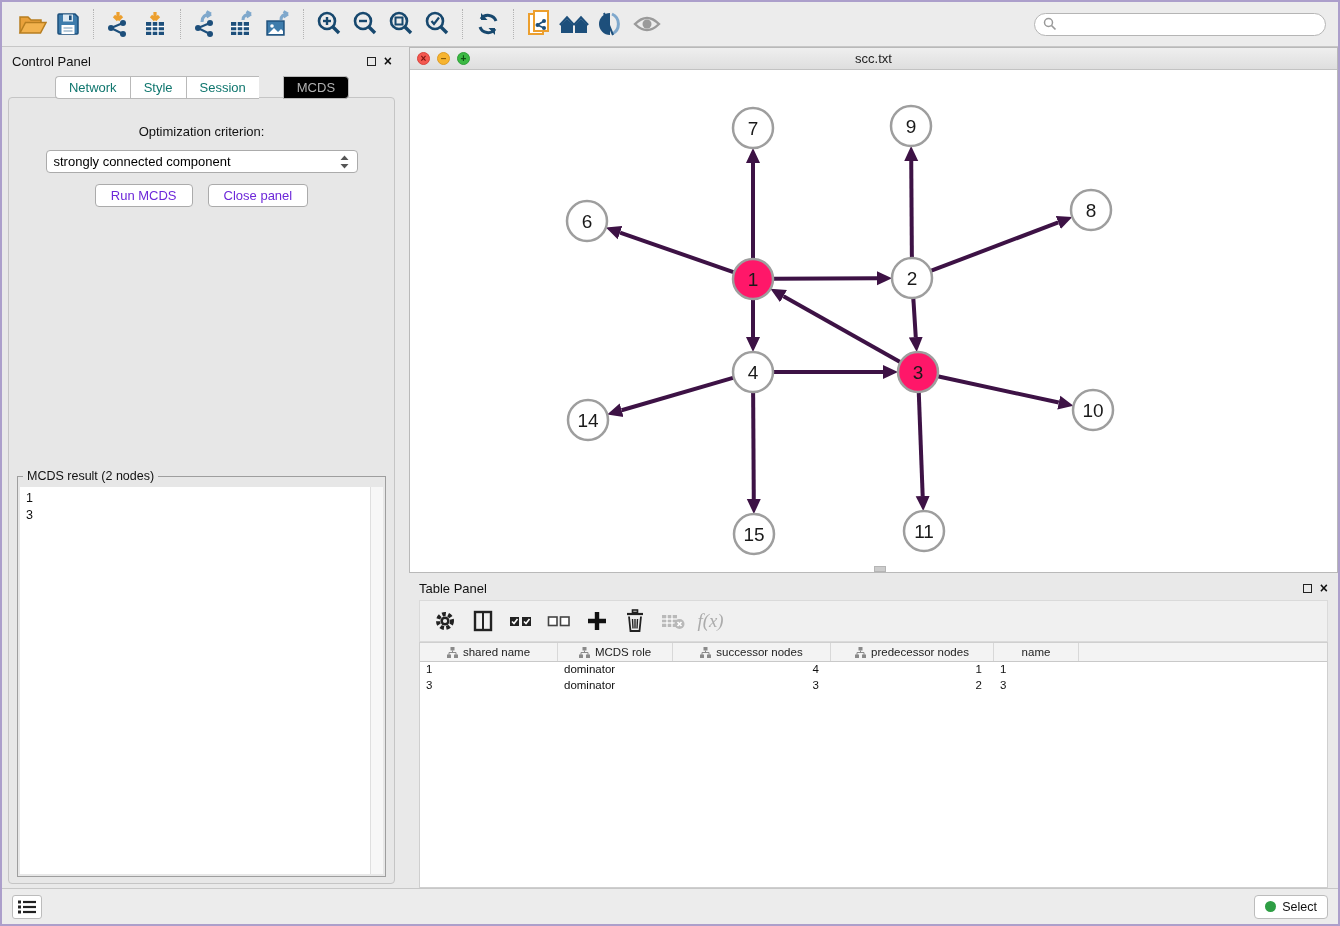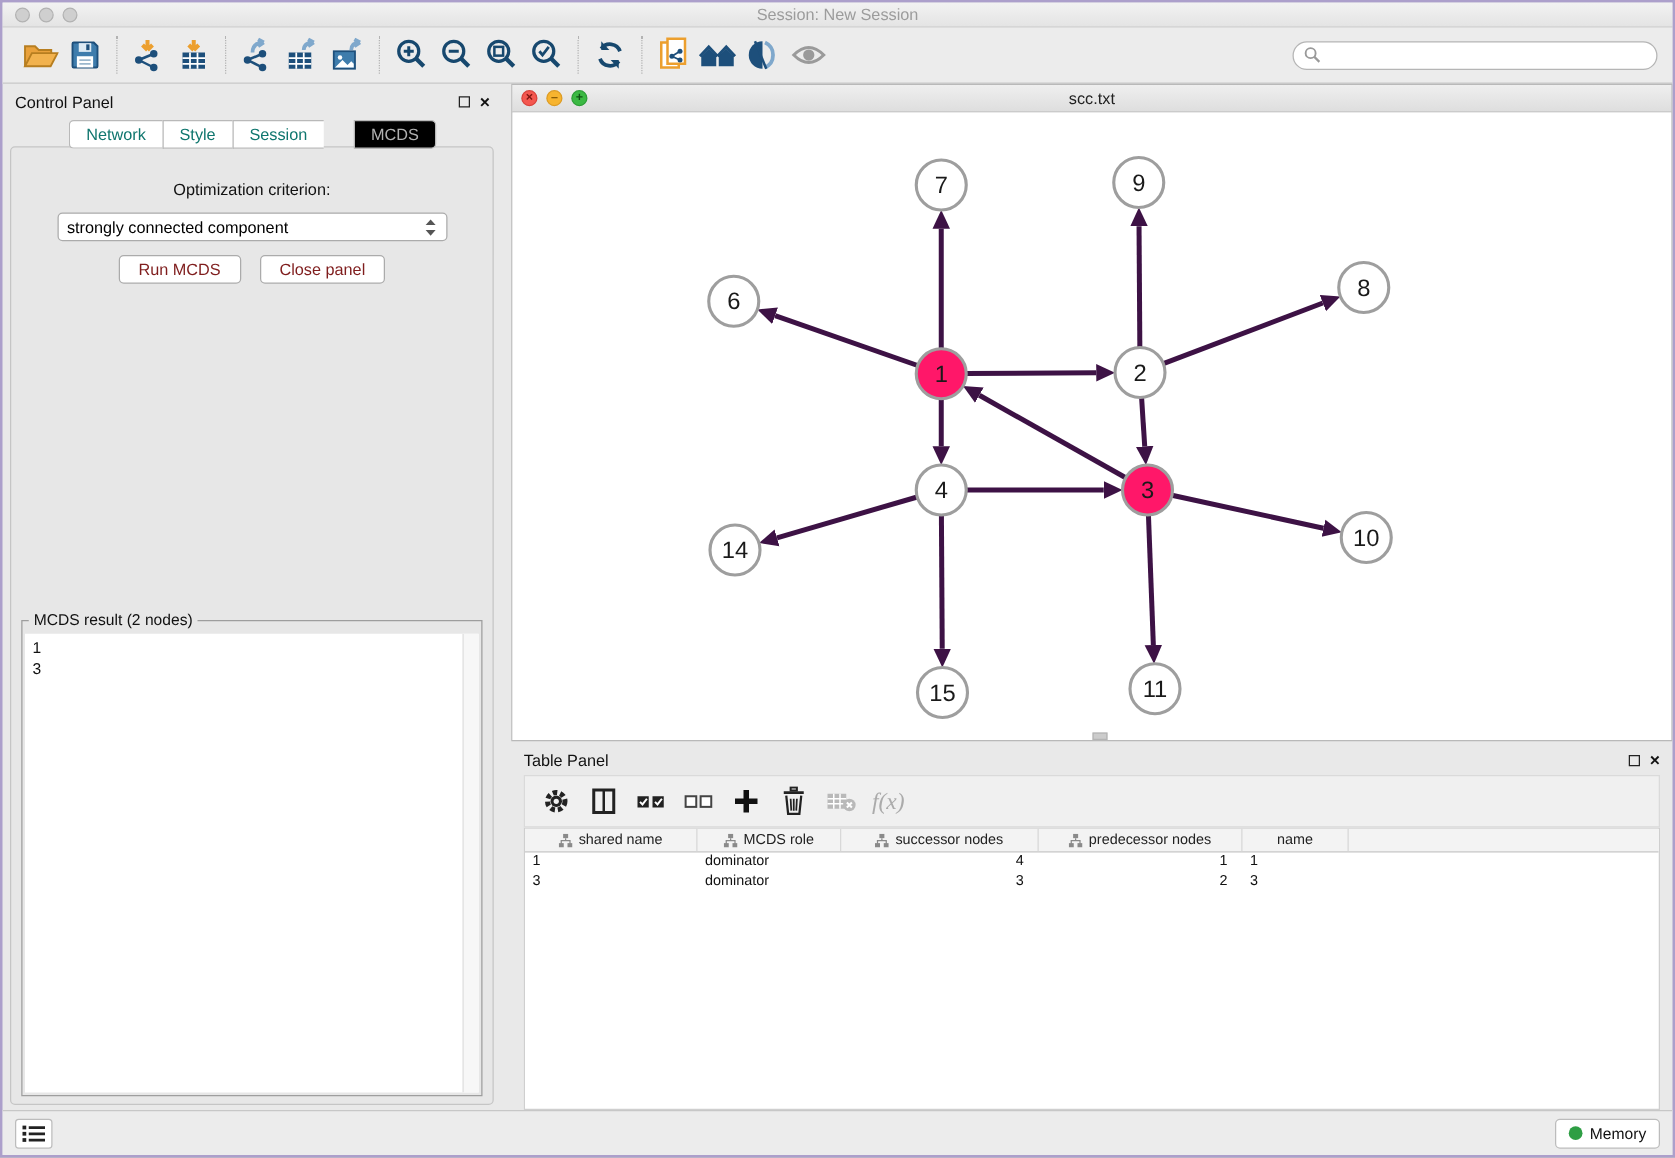--- a/index.html
+++ b/index.html
@@ -38,21 +38,21 @@
   .aq-tab:first-child { border-radius:4px 0 0 4px; }
   .aq-tab:last-child { border-radius:0 4px 4px 0; border-right:1px solid #B9B9B9; }
   .aq-tab.sel { background:#000000; color:#B1B1B1;margin-left:24px; }
   .cp-pane { position:absolute; left:6px; right:7px; top:50px; bottom:4px;
              border:1px solid #C5C5C5; border-radius:4px; background:#E7E7E7; }
   .opt-label { text-align:center; font-size:13px; color:#111; margin-top:26px; }
   .dropdown { margin:11px auto 0; width:312px; height:23px; background:#FFF; border:1px solid #ABABAB;
               border-radius:4px; display:flex; align-items:center; padding:0 7px; font-size:13px; }
   .dropdown .dd-val { flex:1; text-align:left; }
   .btn-row { display:flex; justify-content:center; gap:15px; margin-top:11px; }
-  .aq-btn { font-size:13px; padding:3px 15px; background:#FFF; border:1px solid #ABABAB; border-radius:4px; color:#7f1d1d; }
+  .aq-btn { font-size:13px; padding:3px 15px; background:#FFF; border:1px solid #ABABAB; border-radius:4px; color:#6d28d9; }
   .result-group { position:absolute; left:8px; top:378px; right:8px; bottom:6px; border:1px solid #9E9E9E; }
   .result-legend { position:absolute; top:-8px; left:5px; background:#E7E7E7; padding:0 4px; font-size:12.5px; color:#111; }
   .result-area { position:absolute; left:2px; right:2px; top:10px; bottom:2px; background:#FFF; overflow:hidden; }
   .result-scroll { position:absolute; right:0; top:0; bottom:0; width:13px; background:#F7F7F7; border-left:1px solid #DFDFDF; }
   .result-text { font-size:12.5px; line-height:17px; padding:3px 0 0 6px; white-space:pre; color:#111; }
 
   
   .rightcol { flex:1; display:flex; flex-direction:column; min-width:0; margin-left:7px; position:relative; }
 
   
@@ -96,28 +96,20 @@
              display:flex; align-items:center; gap:6px; padding:0 10px; font-size:12.5px; color:#111; }
   .mem-dot { width:11px; height:11px; border-radius:50%; background:#2E9E44; }
 
   svg text.fx { font-family:"Liberation Serif", serif; font-style:italic; }
 </style>
 </head>
 <body>
 
 <div class="app">
 
-  <div class="titlebar">
-    <div class="traffic">
-      <div class="dot"></div>
-      <div class="dot"></div>
-      <div class="dot"></div>
-    </div>
-    <div class="title">Session: New Session</div>
-  </div>
 
   <div class="toolbar">
     <div class="tbtn">
       <svg width="30" height="26" viewBox="0 0 30 26">
         <path d="M3 22 L3 6 L11 6 L14 9 L24 9 L24 12" fill="#E9A13B" stroke="#B77E20" stroke-width="1.5"></path>
         <path d="M3 22 L8.5 11.5 L29 11.5 L23.5 22 Z" fill="#F2B24E" stroke="#B77E20" stroke-width="1.5"></path>
       </svg>
     </div>
     <div class="tbtn">
       <svg width="26" height="26" viewBox="0 0 26 26">
@@ -524,17 +516,17 @@
         <rect x="1" y="1.5" width="3" height="3" fill="#222"></rect>
           <line x1="6" y1="3" x2="19" y2="3" stroke="#222" stroke-width="2.2"></line>
         <rect x="1" y="6.5" width="3" height="3" fill="#222"></rect>
           <line x1="6" y1="8" x2="19" y2="8" stroke="#222" stroke-width="2.2"></line>
         <rect x="1" y="11.5" width="3" height="3" fill="#222"></rect>
           <line x1="6" y1="13" x2="19" y2="13" stroke="#222" stroke-width="2.2"></line>
       </svg>
     </div>
     <div class="mem-btn">
       <span class="mem-dot"></span>
-      <span>Memory</span>
+      <span>Select</span>
     </div>
   </div>
 
 </div>
 
 </body></html>

